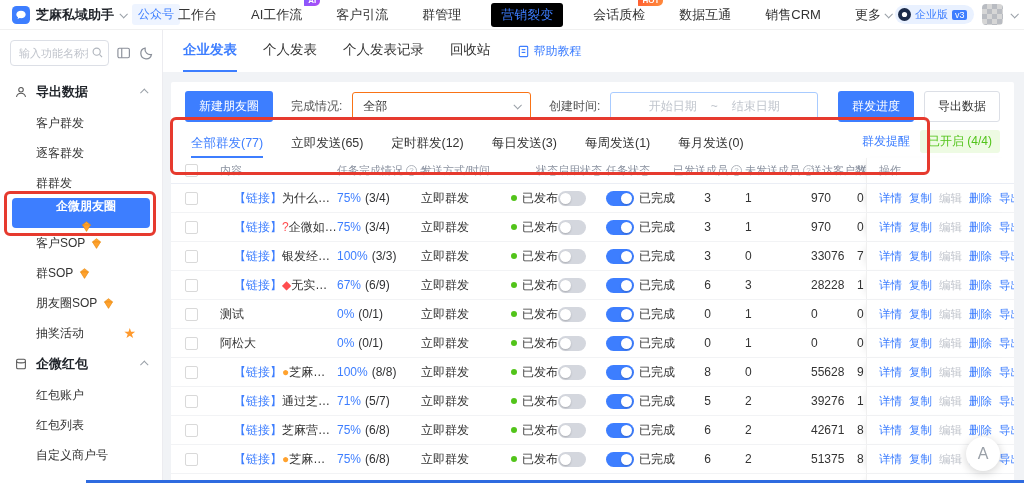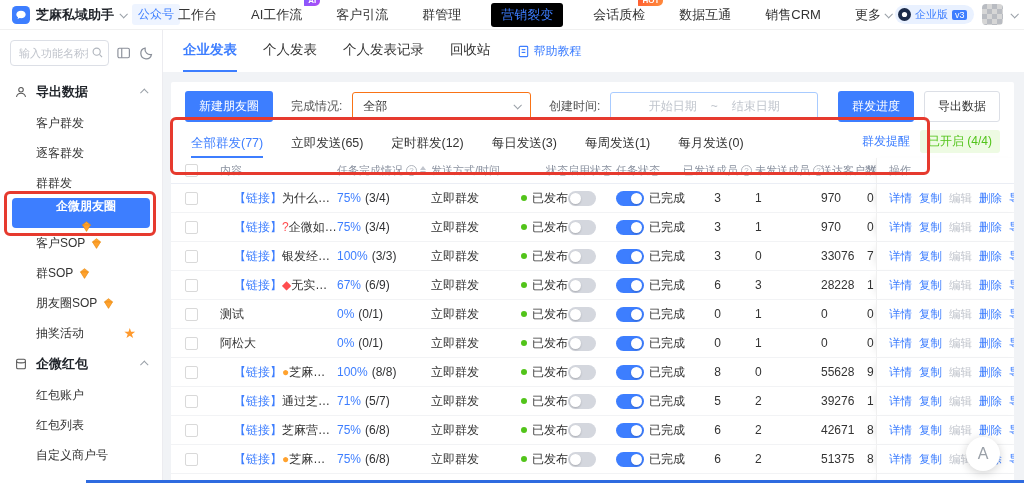--- a/index.html
+++ b/index.html
@@ -74,21 +74,21 @@
   .subtab.active { color:#3d7eff; border-bottom-color:#3d7eff; }
   .subtab-right { margin-left:auto; display:flex; align-items:center; gap:10px; }
   .reminder-link { font-size:12px; color:#3d7eff; cursor:pointer; white-space:nowrap; }
   .status-pill { font-size:12px; color:#52c41a; background:#eefbe3; border-radius:3px; padding:3px 8px; white-space:nowrap; }
 
   
   .t-head { flex:none; height:26px; display:flex; align-items:center; padding-left:14px; background:#fff; border-bottom:1px solid #ebeef5; font-size:11px; color:#8a919f; }
   .t-body { flex:1; overflow:hidden; }
   .t-row { height:29px; display:flex; align-items:center; padding-left:14px; border-bottom:1px solid #f2f3f5; font-size:12px; color:#333; background:#fff; }
   .cell { flex:none; display:flex; align-items:center; white-space:nowrap; overflow:visible; }
-  .col0{width:35px;} .col1{width:117px; overflow:hidden;} .col2{width:84px;} .col3{width:67px;margin-left:10px;}
+  .col0{width:35px;} .col1{width:117px; overflow:hidden;} .col2{width:84px;} .col3{width:67px;}
   .col4{width:70px;justify-content:flex-end;} .col5{width:48px;} .col6{width:72px;} .col7{width:59px; justify-content:center;}
   .col8{width:70px; padding-left:8px;} .col9{width:50px; padding-left:4px;} .col10{width:9px; overflow:hidden;}
   .col-ops { width:148px; height:100%; display:flex; align-items:center; gap:7px; padding-left:12px; border-left:1px solid #f0f0f0; box-shadow:-6px 0 8px -6px rgba(0,0,0,.12); background:#fff; }
   .cbx { width:13px; height:13px; border:1px solid #d9d9d9; border-radius:2px; background:#fff; cursor:pointer; }
   .c-link { color:#3d7eff;margin-left:14px; }
   .c-text { overflow:hidden; text-overflow:ellipsis; }
   .pct { color:#3d7eff; }
   .ratio { color:#303133; margin-left:4px; }
   .dot { width:6px; height:6px; border-radius:50%; background:#52c41a; margin-right:5px; flex:none; }
   .tg { width:28px; height:15px; border-radius:8px; position:relative; flex:none; cursor:pointer; }

